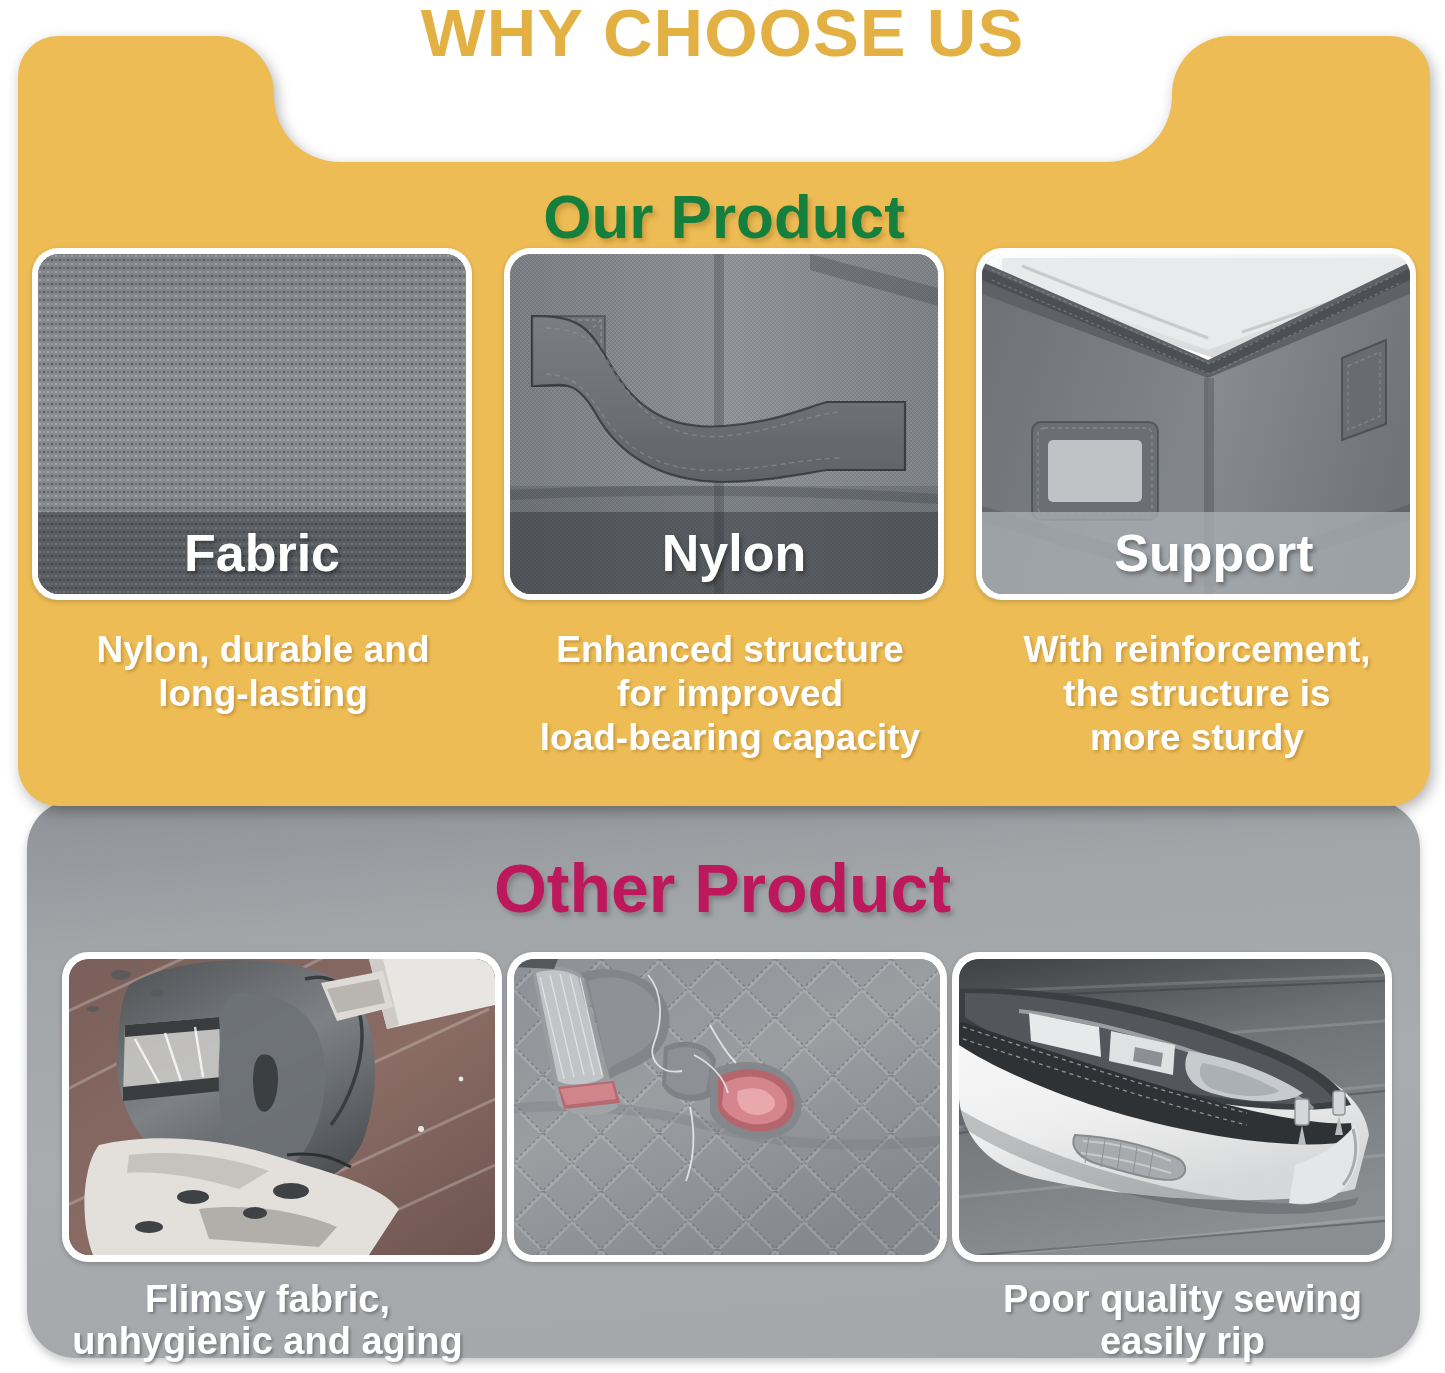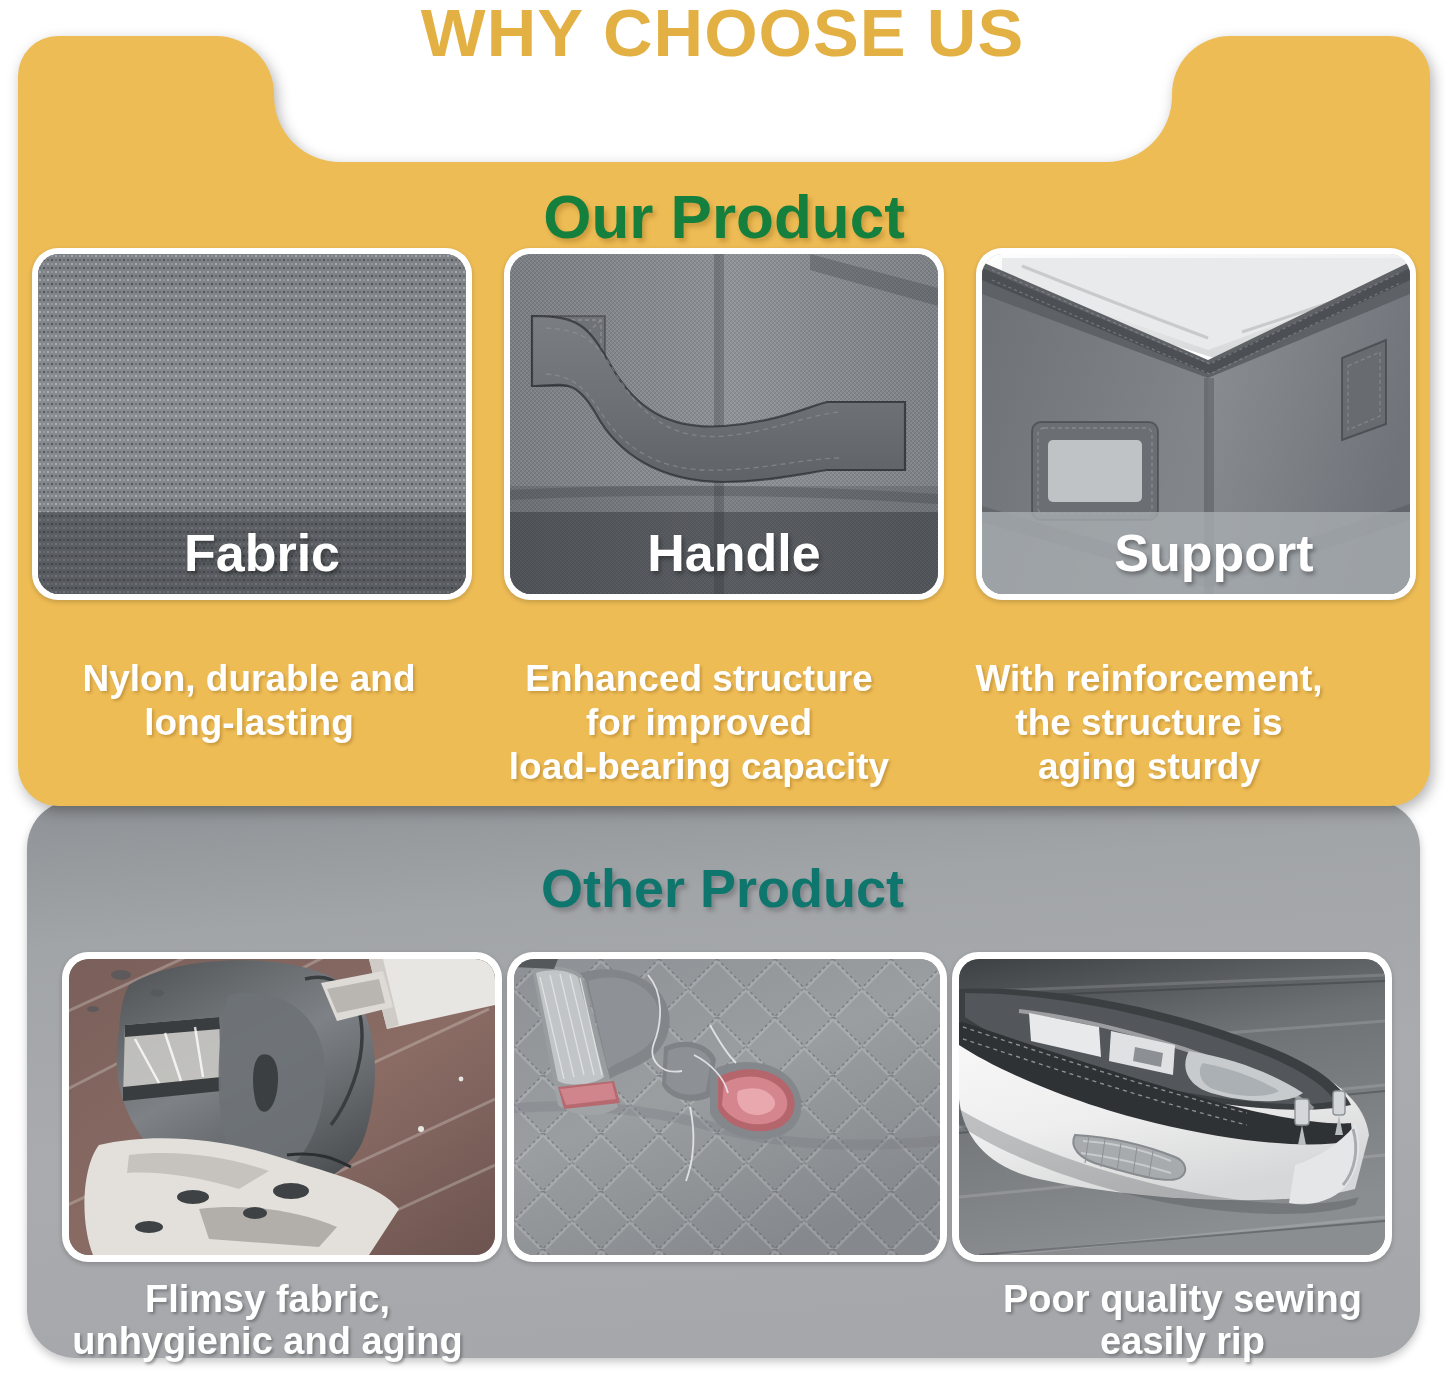--- a/index.html
+++ b/index.html
@@ -126,25 +126,25 @@
   .handle-bg svg { display:block; width:100%; height:100%; }
 
   
   .support-bg { position: absolute; inset: 0; }
   .support-bg svg { display:block; width:100%; height:100%; }
 
   
   .cap-row-top {
     position: absolute;
     top: 592px;
-    left: 6px;
+    left: 20px;
     width: 1384px;
     display: flex;
+    justify-content: space-between;
     z-index: 12;
-    margin-top: 29px;
   }
   .cap-top {
     width: 450px;
     text-align: center;
     font-size: 37px;
     line-height: 44px;
     font-weight: bold;
     color: #ffffff;
     text-shadow: 2px 2px 3px rgba(130,90,20,0.35);
     white-space: pre-line;
@@ -161,23 +161,23 @@
     border-radius: 48px;
     z-index: 5;
     box-shadow: 0 4px 9px rgba(0,0,0,0.22);
   }
   #other-title {
     position: absolute;
     top: 855px;
     left: 0;
     width: 1445px;
     text-align: center;
-    font-size: 54px;
+    font-size: 68px;
     font-weight: bold;
-    color: #0f766e;
+    color: #be185d;
     text-shadow: 3px 4px 4px rgba(90,92,95,0.45);
     z-index: 9;
     line-height: 66px;
   }
 
   .tile-row-bot {
     position: absolute;
     top: 952px;
     left: 62px;
     width: 1330px;
@@ -312,21 +312,21 @@
                        C 64 122, 52 132, 22 132 Z" fill="url(#hstrap)" stroke="rgba(35,38,41,0.65)" stroke-width="2.2"></path>
               <path d="M36 74 C 76 76, 86 88, 106 120
                        C 134 166, 166 186, 214 182
                        C 262 178, 300 160, 330 158" fill="none" stroke="rgba(150,153,157,0.55)" stroke-width="1.3" stroke-dasharray="5 4"></path>
               <path d="M36 120 C 66 122, 76 136, 96 166
                        C 126 206, 164 218, 214 216
                        C 262 214, 300 204, 330 204" fill="none" stroke="rgba(150,153,157,0.55)" stroke-width="1.3" stroke-dasharray="5 4"></path>
             </g>
           </svg>
         </div>
-        <div class="tile-label dark-band">Handle</div>
+        <div class="tile-label dark-band">Nylon</div>
       </div>
     </div>
 
     <div class="tile">
       <div class="tile-inner">
         <div class="support-bg">
           <svg viewBox="0 0 428 340" preserveAspectRatio="none" xmlns="http://www.w3.org/2000/svg">
             <defs>
               <linearGradient id="sLeft" x1="0" y1="0" x2="1" y2="0.4">
                 <stop offset="0%" stop-color="#6e7276"></stop>
@@ -373,21 +373,21 @@
   </div>
 
   <div class="cap-row-top">
     <div class="cap-top">Nylon, durable and
 long-lasting</div>
     <div class="cap-top">Enhanced structure
 for improved
 load-bearing capacity</div>
     <div class="cap-top">With reinforcement,
 the structure is
-aging sturdy</div>
+more sturdy</div>
   </div>
 </div>
 
 <div id="other-panel"></div>
 
 <div id="other-title">Other Product</div>
 
 <div class="tile-row-bot">
 
   <div class="tile-bot">

